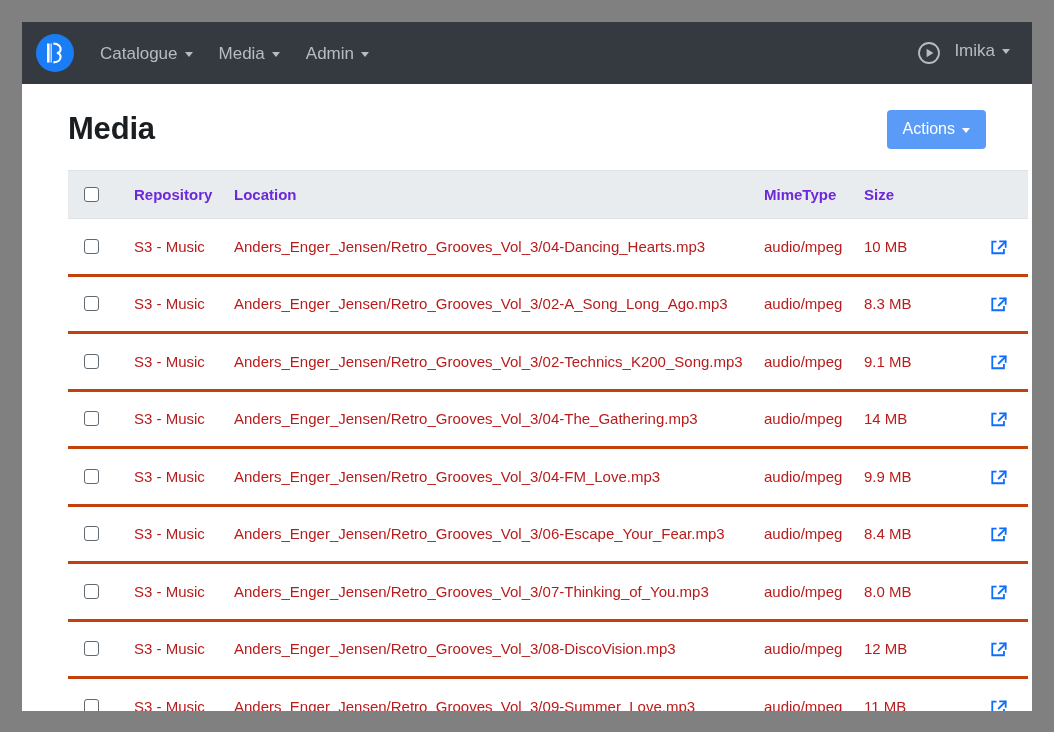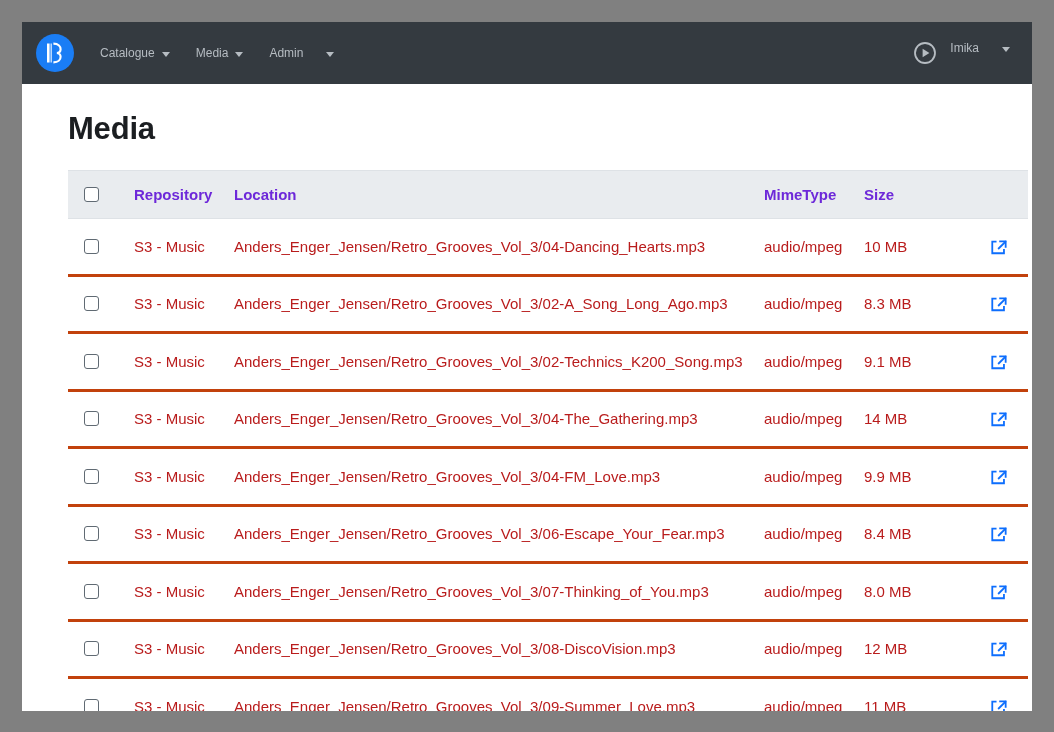--- a/index.html
+++ b/index.html
@@ -50,29 +50,29 @@
     display: flex;
     align-items: center;
     justify-content: center;
     margin-right: 26px;
     flex: none;
   }
   .brand-logo svg { display: block; }
 
   .nav-item {
     color: #b6bcc2;
-    font-size: 12px;
+    font-size: 17px;
     line-height: 1;
     margin-right: 26px;
     display: flex;
     align-items: center;
     cursor: pointer;
     white-space: nowrap;
   }
-  .nav-item:last-child { margin-right: 0; gap: 16px; }
+  .nav-item:last-child { margin-right: 0; }
 
   .caret {
     display: inline-block;
     width: 0; height: 0;
     border-left: 4.5px solid transparent;
     border-right: 4.5px solid transparent;
     border-top: 5px solid currentColor;
     margin-left: 7px;
     position: relative;
     top: 1px;
@@ -252,20 +252,24 @@
     </div>
   </div>
 
   <div id="content">
 
     <div id="page-head">
       <div id="page-title">Media</div>
 
       <div class="head-right">
 
+        <button id="actions-button">
+          <span>Actions</span>
+          <span class="caret"></span>
+        </button>
       </div>
     </div>
 
     <table id="media-table">
       <thead>
         <tr>
           <th class="col-check">
             <span class="row-checkbox"></span>
           </th>
           <th class="col-repo">Repository</th>

